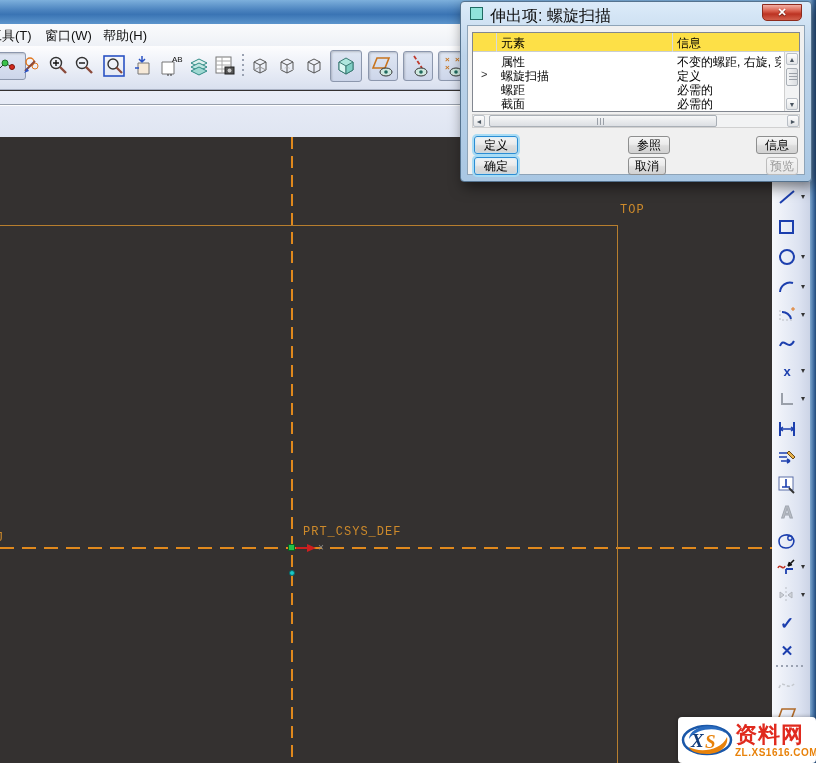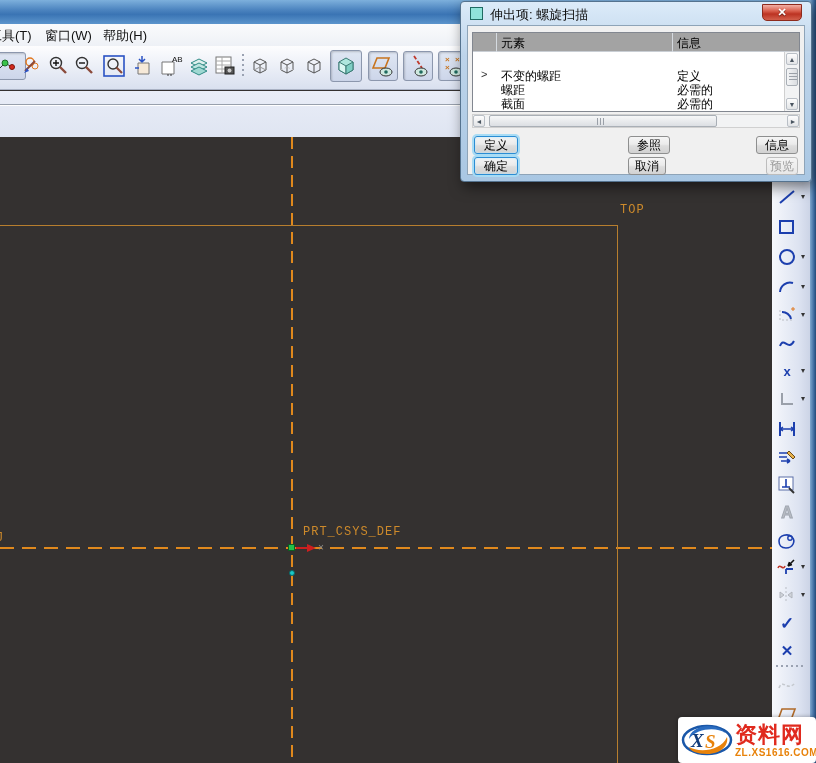--- a/index.html
+++ b/index.html
@@ -49,29 +49,29 @@
   .dd { position:absolute; left:29px; width:8px; height:8px; font-size:8px; color:#333; line-height:8px; }
   .hsep { position:absolute; left:4px; width:30px; height:2px;
     background-image:repeating-linear-gradient(90deg,#9aa2b2 0 2px,transparent 2px 5px); }
 
   
   .dialog { position:absolute; left:460px; top:1px; width:352px; height:181px;
     background:linear-gradient(180deg,#dcebf9 0%,#bdd4ea 30%,#a9c7e3 100%);
     border:1px solid #55738f; border-radius:4px; box-shadow:3px 5px 14px rgba(0,0,0,.5); }
   .dlg-title { position:absolute; left:0; top:0; width:100%; height:22px; }
   .dlg-icon { position:absolute; left:9px; top:5px; width:13px; height:13px; background:#8fe3da; border:1px solid #1f6b63; }
-  .dlg-title-text { position:absolute; left:29px; top:4px; font-size:13px; color:#101010; }
+  .dlg-title-text { position:absolute; left:29px; top:4px; font-size:16px; color:#101010; }
   .dlg-close { position:absolute; right:9px; top:2px; width:40px; height:17px;
     background:linear-gradient(180deg,#f2b0a5 0%,#d95f4d 40%,#bc3322 60%,#d2604c 100%);
     border:1px solid #8e2a1c; border-radius:0 0 5px 5px; color:#fff; font-size:11px; font-weight:bold;
     text-align:center; line-height:15px; text-shadow:0 1px 1px rgba(0,0,0,.5); }
   .dlg-client { position:absolute; left:6px; top:23px; right:6px; bottom:6px; background:#f0f0f0; border:1px solid #8ea4b8; }
 
   .tbl { position:absolute; left:4px; top:6px; width:328px; height:80px; background:#fff; border:1px solid #828790; overflow:hidden; }
-  .tbl-head { position:absolute; left:0; top:0; width:100%; height:19px; background:#a3a3a3; border-bottom:1px solid #c9ced4;text-decoration:underline; }
+  .tbl-head { position:absolute; left:0; top:0; width:100%; height:19px; background:#fde047; border-bottom:1px solid #c9ced4;text-decoration:underline; }
   .tbl-head .c1 { position:absolute; left:28px; top:2px; font-size:12px; color:#000; }
   .tbl-head .c2 { position:absolute; left:204px; top:2px; font-size:12px; color:#000; }
   .col-div { position:absolute; top:0; width:1px; height:19px; background:#d5dae0; }
   .tbl-row { position:absolute; left:0; width:100%; height:14px; font-size:12px; color:#000; }
   .tbl-row .el { position:absolute; left:28px; top:0; white-space:nowrap; }
   .tbl-row .inf { position:absolute; left:204px; top:0; width:104px; white-space:nowrap; overflow:hidden; }
   .tbl-row .mk { position:absolute; left:8px; top:0; font-size:11px; color:#333; }
 
   .vscroll { position:absolute; right:0; top:19px; width:15px; bottom:0; background:#f2f3f4; border-left:1px solid #d0d0d0; }
   .sbtn { position:absolute; left:1px; width:12px; height:12px; background:linear-gradient(180deg,#fdfdfd,#e2e4e6);
@@ -398,23 +398,27 @@
   <div class="dlg-client">
 
     <div class="tbl">
       <div class="tbl-head">
         <div class="col-div" style="left:23px"></div>
         <div class="col-div" style="left:199px"></div>
         <span class="c1">元素</span>
         <span class="c2">信息</span>
       </div>
 
+      <div class="tbl-row" style="top:21px">
+        <span class="el">属性</span>
+        <span class="inf">不变的螺距, 右旋, 穿</span>
+      </div>
       <div class="tbl-row" style="top:35px">
         <span class="mk">&gt;</span>
-        <span class="el">不变的螺距</span>
+        <span class="el">螺旋扫描</span>
         <span class="inf">定义</span>
       </div>
       <div class="tbl-row" style="top:49px">
         <span class="el">螺距</span>
         <span class="inf">必需的</span>
       </div>
       <div class="tbl-row" style="top:63px">
         <span class="el">截面</span>
         <span class="inf">必需的</span>
       </div>

